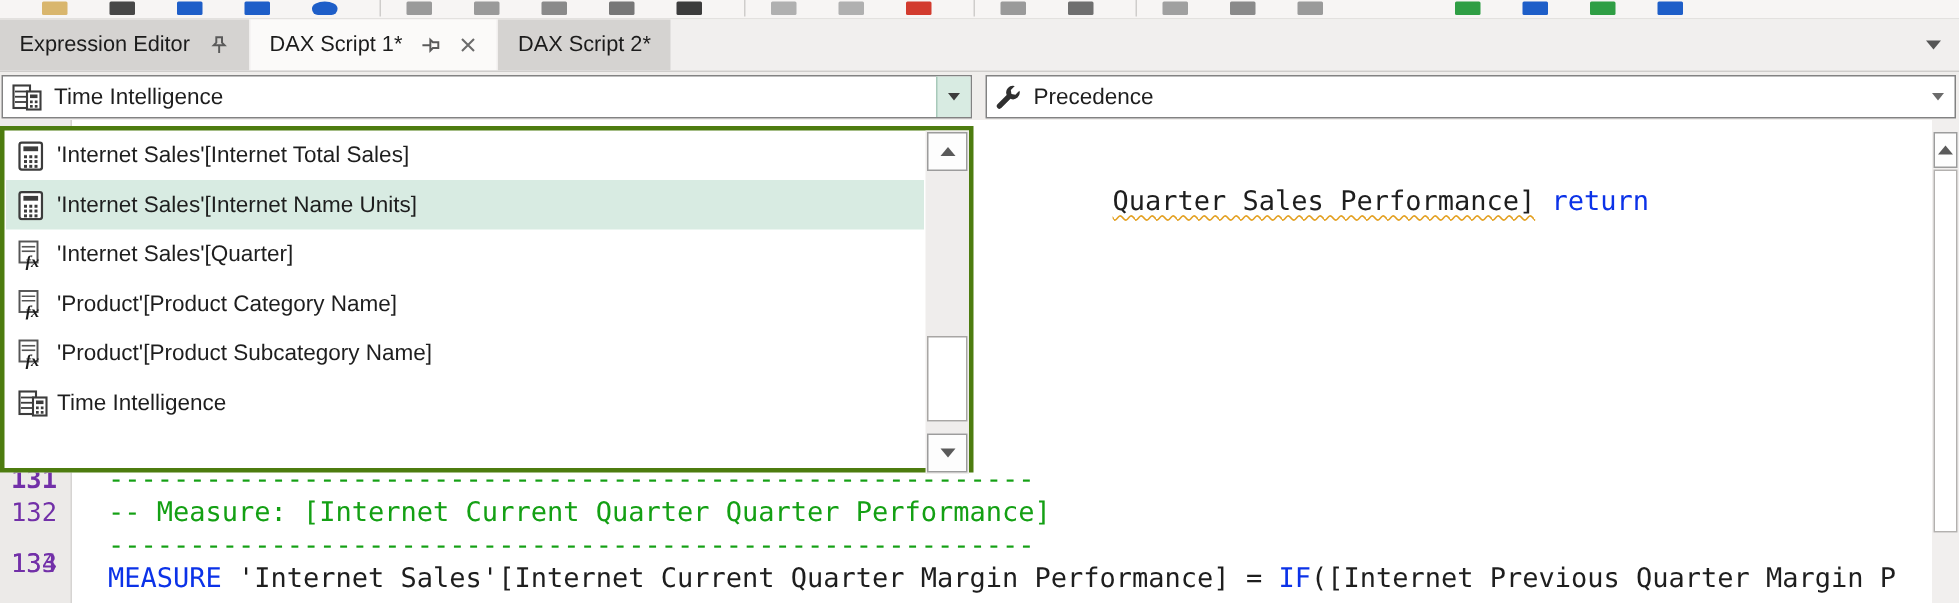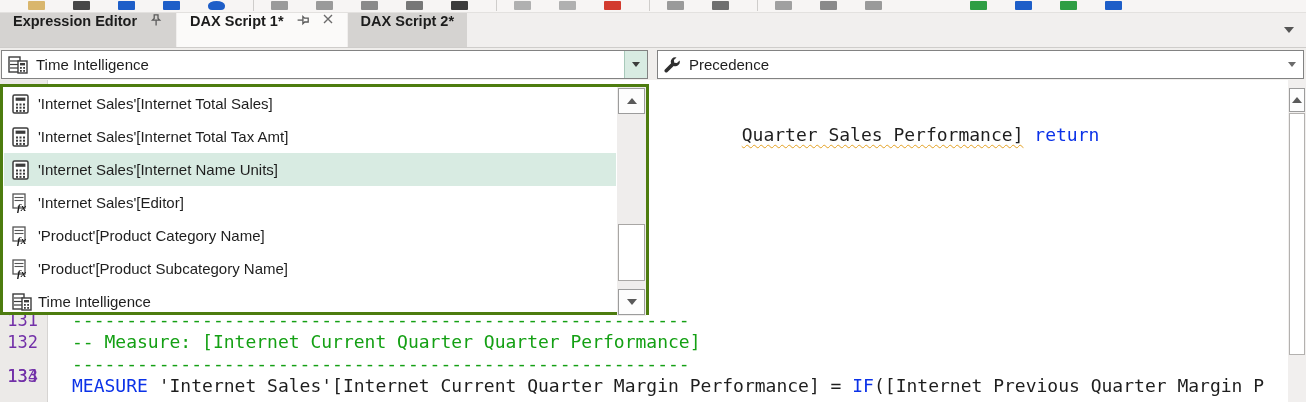--- a/index.html
+++ b/index.html
@@ -9,22 +9,22 @@
 
   
   .toolbar { position:absolute; left:0; top:0; width:1306px; height:13px;
              background:#f7f5f4; border-bottom:1px solid #e3e1df; overflow:hidden; }
   .tb-icon { position:absolute; bottom:2px; width:17px; height:9px; border-radius:1px; }
   .tb-sep  { position:absolute; bottom:1px; width:1px; height:11px; background:#cfcdcb; }
 
   
   .tabbar { position:absolute; left:0; top:13px; width:1306px; height:34px;
             background:#f1efee; display:flex; }
-  .tab { height:34px; display:flex; align-items:flex-start; padding:0 13px;
-         font-size:14.5px; font-weight:700; color:#1c1c1c; cursor:default; }
+  .tab { height:34px; display:flex; align-items:center; padding:0 13px;
+         font-size:14.5px; font-weight:400; color:#1c1c1c; cursor:default; }
   .tab .lbl { white-space:nowrap; }
   .tab.inactive { background:var(--tab-inactive-bg); }
   .tab.active   { background:var(--tab-active-bg); }
   .tab + .tab { margin-left:1px; }
   .tab .ticon { margin-left:12px; display:flex; align-items:center; }
   .tab-overflow { position:absolute; right:12px; top:14px; width:0; height:0;
                   border-left:5px solid transparent; border-right:5px solid transparent;
                   border-top:6px solid #555; }
 
   
@@ -180,21 +180,21 @@
       </span>
       <span class="cval">Precedence</span>
       <span class="combo-btn">
         <span class="arrow-down"></span>
       </span>
     </div>
   </div>
 
   <div class="editor">
     <div class="gutter" id="gutter">
-        <div class="lnum" style="top: 229px;">131</div>
+        <div class="lnum" style="top: 229px; font-weight: bold;">131</div>
         <div class="lnum" style="top: 251px;">132</div>
         <div class="lnum" style="top: 273px; margin-top: 12px;">133</div>
         <div class="lnum" style="top: 285px;">134</div>
       </div>
     <div class="code-area" id="code-area">
       <div class="code-line return-line">
         <span class="seg-plain squiggle">Quarter Sales Performance]</span><span class="seg-plain"> </span><span class="seg-keyword">return</span>
       </div>
     <div class="code-line" style="top: 229px;"><span class="seg-comment">---------------------------------------------------------</span></div>
         <div class="code-line" style="top: 251px;"><span class="seg-comment">-- Measure: [Internet Current Quarter Quarter Performance]</span></div>
@@ -224,70 +224,50 @@
                 <rect x="7.5" y="12.7" width="2" height="2"></rect>
                 <rect x="11" y="12.7" width="2" height="2"></rect>
                 <rect x="4" y="15.9" width="2" height="2"></rect>
                 <rect x="7.5" y="15.9" width="2" height="2"></rect>
                 <rect x="11" y="15.9" width="2" height="2"></rect>
               </g>
             </svg>
           </span>
           <span>'Internet Sales'[Internet Total Sales]</span>
         </div>
-        <div class="dd-item">
+        <div class="dd-item selected">
           <span class="dicon">
             <svg width="17" height="20" viewBox="0 0 17 20">
               <rect x="1" y="1" width="15" height="18" rx="1.5" fill="#fff" stroke="#3c3c3c" stroke-width="1.5"></rect>
               <rect x="3.6" y="3.6" width="9.8" height="3.2" fill="#3c3c3c"></rect>
               <g fill="#3c3c3c">
                 <rect x="4" y="9.5" width="2" height="2"></rect>
                 <rect x="7.5" y="9.5" width="2" height="2"></rect>
                 <rect x="11" y="9.5" width="2" height="2"></rect>
                 <rect x="4" y="12.7" width="2" height="2"></rect>
                 <rect x="7.5" y="12.7" width="2" height="2"></rect>
                 <rect x="11" y="12.7" width="2" height="2"></rect>
                 <rect x="4" y="15.9" width="2" height="2"></rect>
                 <rect x="7.5" y="15.9" width="2" height="2"></rect>
                 <rect x="11" y="15.9" width="2" height="2"></rect>
               </g>
             </svg>
           </span>
-          <span>'Internet Sales'[Internet Total Tax Amt]</span>
-        </div>
-        <div class="dd-item selected">
-          <span class="dicon">
-            <svg width="17" height="20" viewBox="0 0 17 20">
-              <rect x="1" y="1" width="15" height="18" rx="1.5" fill="#fff" stroke="#3c3c3c" stroke-width="1.5"></rect>
-              <rect x="3.6" y="3.6" width="9.8" height="3.2" fill="#3c3c3c"></rect>
-              <g fill="#3c3c3c">
-                <rect x="4" y="9.5" width="2" height="2"></rect>
-                <rect x="7.5" y="9.5" width="2" height="2"></rect>
-                <rect x="11" y="9.5" width="2" height="2"></rect>
-                <rect x="4" y="12.7" width="2" height="2"></rect>
-                <rect x="7.5" y="12.7" width="2" height="2"></rect>
-                <rect x="11" y="12.7" width="2" height="2"></rect>
-                <rect x="4" y="15.9" width="2" height="2"></rect>
-                <rect x="7.5" y="15.9" width="2" height="2"></rect>
-                <rect x="11" y="15.9" width="2" height="2"></rect>
-              </g>
-            </svg>
-          </span>
           <span>'Internet Sales'[Internet Name Units]</span>
         </div>
         <div class="dd-item">
           <span class="dicon">
             <svg width="18" height="20" viewBox="0 0 18 20">
               <rect x="1" y="1" width="12" height="14" fill="#fff" stroke="#555" stroke-width="1.3"></rect>
               <line x1="2.5" y1="4.5" x2="11.5" y2="4.5" stroke="#555" stroke-width="1.1"></line>
               <line x1="2.5" y1="7.5" x2="11.5" y2="7.5" stroke="#555" stroke-width="1.1"></line>
               <text x="5" y="18" font-size="11" font-style="italic" font-weight="bold" fill="#1a1a1a" font-family="serif">fx</text>
             </svg>
           </span>
-          <span>'Internet Sales'[Editor]</span>
+          <span>'Internet Sales'[Quarter]</span>
         </div>
         <div class="dd-item">
           <span class="dicon">
             <svg width="18" height="20" viewBox="0 0 18 20">
               <rect x="1" y="1" width="12" height="14" fill="#fff" stroke="#555" stroke-width="1.3"></rect>
               <line x1="2.5" y1="4.5" x2="11.5" y2="4.5" stroke="#555" stroke-width="1.1"></line>
               <line x1="2.5" y1="7.5" x2="11.5" y2="7.5" stroke="#555" stroke-width="1.1"></line>
               <text x="5" y="18" font-size="11" font-style="italic" font-weight="bold" fill="#1a1a1a" font-family="serif">fx</text>
             </svg>
           </span>

